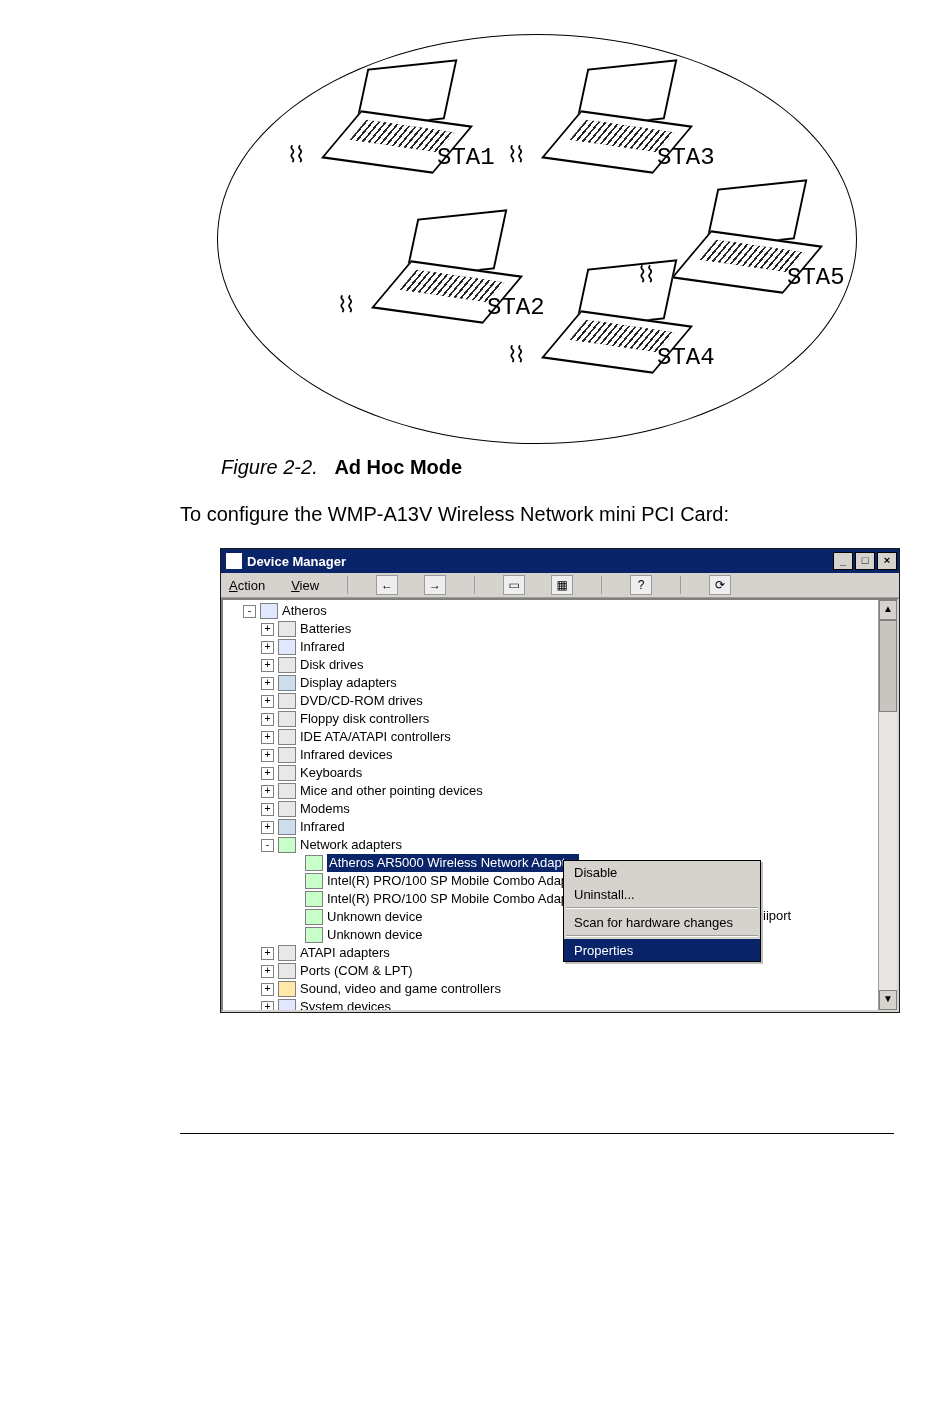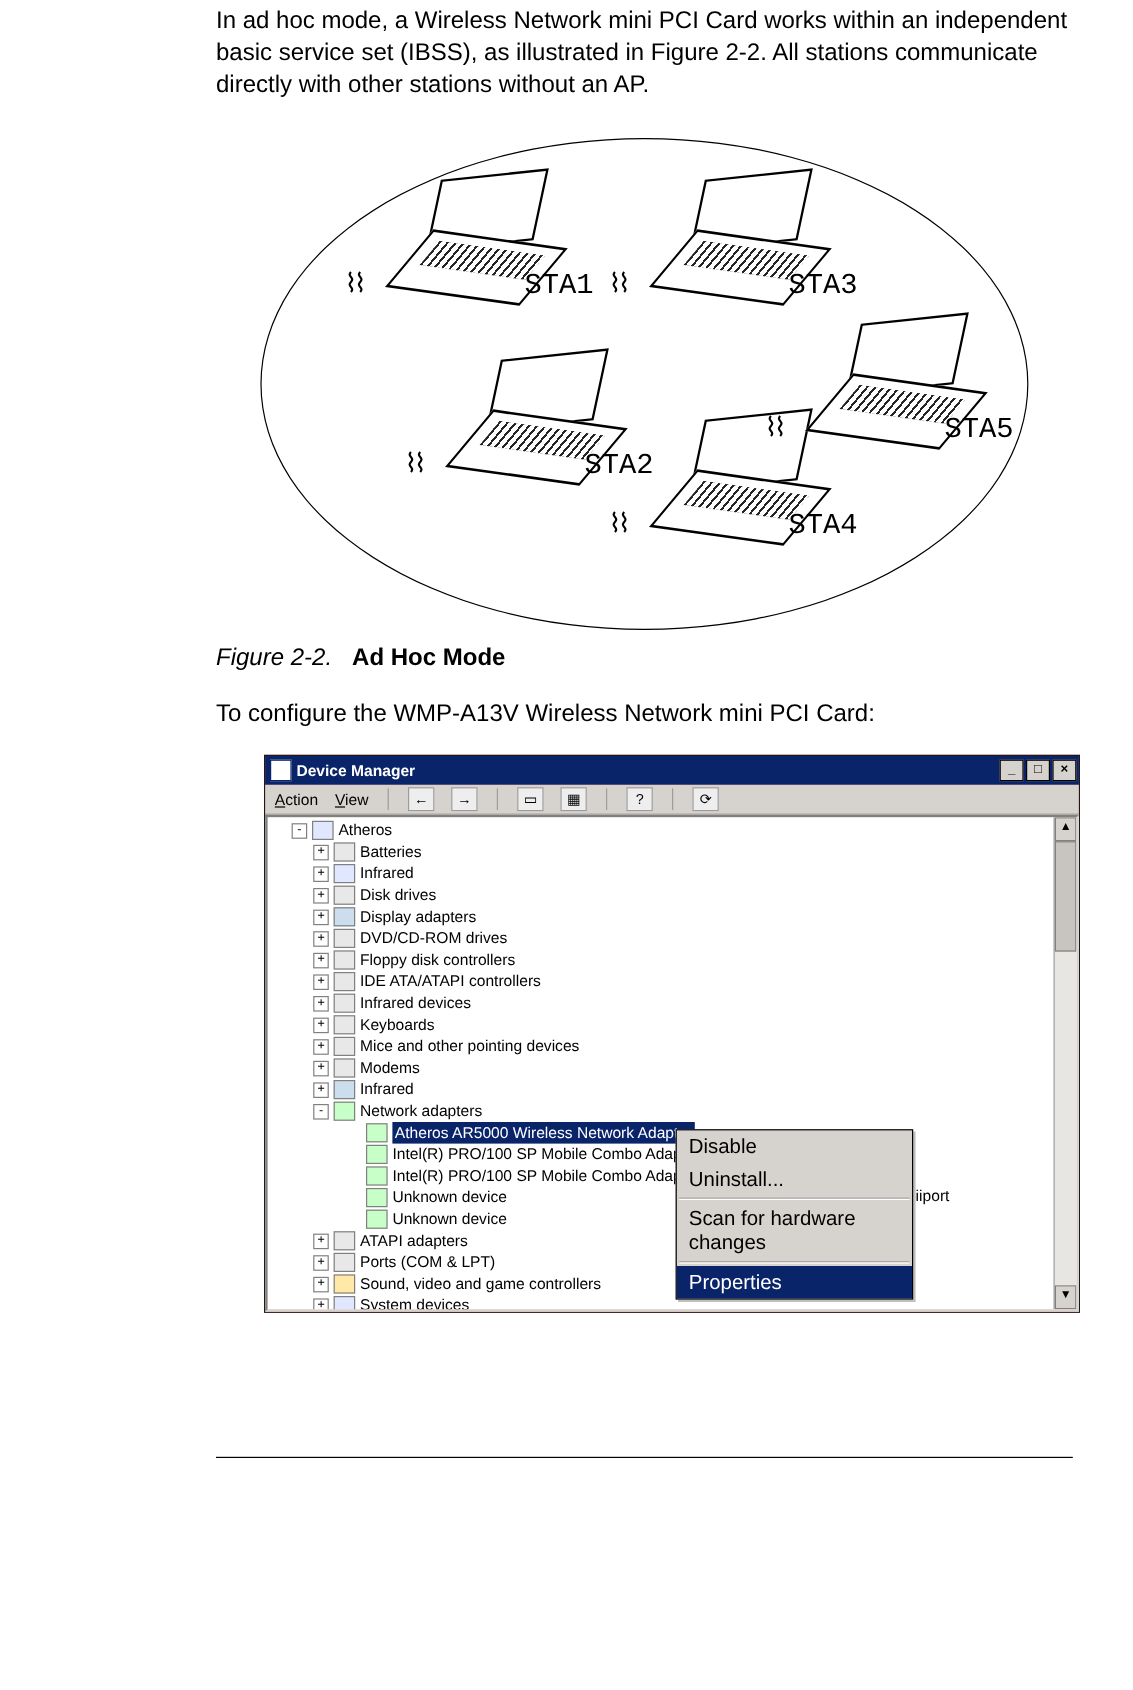--- a/index.html
+++ b/index.html
@@ -18,21 +18,21 @@
     line-height: 1.35;
     margin: 0 0 20px 0;
   }
   .fig {
     margin: 30px 0 12px 0;
   }
   .caption {
     font-size: 20px;
     margin: 10px 0 22px 0;
   }
-  .caption .figlabel { font-style: italic; }
+  .caption .figlabel { font-style: italic; margin-left: 41px; }
   .caption .figtitle { font-weight: bold; }
   ol.steps {
     font-size: 20px;
     line-height: 1.35;
     padding-left: 28px;
     margin: 0 0 24px 0;
   }
   ol.steps li { padding-left: 6px; }
 
   
@@ -118,21 +118,21 @@
     background: #fff; border: 1px solid #0a246a;
   }
   .dm-title .t-text { flex: 1; }
   .dm-title .win-btn {
     width: 18px; height: 16px; margin-left: 2px;
     background: #d6d3ce; border: 1px solid #000;
     font-size: 11px; line-height: 14px; text-align: center;
     font-family: Arial; font-weight: bold; color: #000;
   }
   .dm-menu {
-    display: flex; gap: 14px;
+    display: flex; gap: 26px;
     padding: 2px 8px;
     border-bottom: 1px solid #9c9c9c;
     background: #d6d3ce;
     align-items: center;
   }
   .dm-menu .m { font-size: 13px; }
   .dm-menu .m u { text-decoration: underline; }
   .dm-menu .sep {
     width: 1px; height: 18px; background: #9c9c9c; margin: 0 2px;
   }
@@ -203,21 +203,21 @@
   }
 
   
   .ctx {
     position: absolute;
     left: 340px; top: 260px;
     width: 196px;
     background: #d6d3ce;
     border: 1px solid #000;
     box-shadow: 2px 2px 0 rgba(0,0,0,.25);
-    font-size: 17px;
+    font-size: 13px;
   }
   .ctx .row {
     padding: 3px 10px;
     border-top: 1px solid transparent;
   }
   .ctx .divider {
     height: 0; border-top: 1px solid #9c9c9c; border-bottom: 1px solid #fff;
     margin: 2px 2px;
   }
   .ctx .row.sel {
@@ -232,21 +232,20 @@
   .page-rule {
     border: 0; border-top: 1px solid #000;
     margin: 120px 0 0 0;
   }
 </style>
 </head>
 <body>
 
 <div class="page">
 
-  <p class="body-text">In ad hoc mode, a Wireless Network mini PCI Card works within an independent basic service set (IBSS), as illustrated in Figure 2-2. All stations communicate directly with other stations without an AP.</p>
 
   <div class="fig">
     <div class="adhoc">
       <div class="oval"></div>
 
       <div class="laptop" style="left:100px;top:30px">
         <div class="screen"></div>
           <div class="kb"></div>
         <div class="wave">⌇⌇</div>
         <div class="label">STA1</div>

